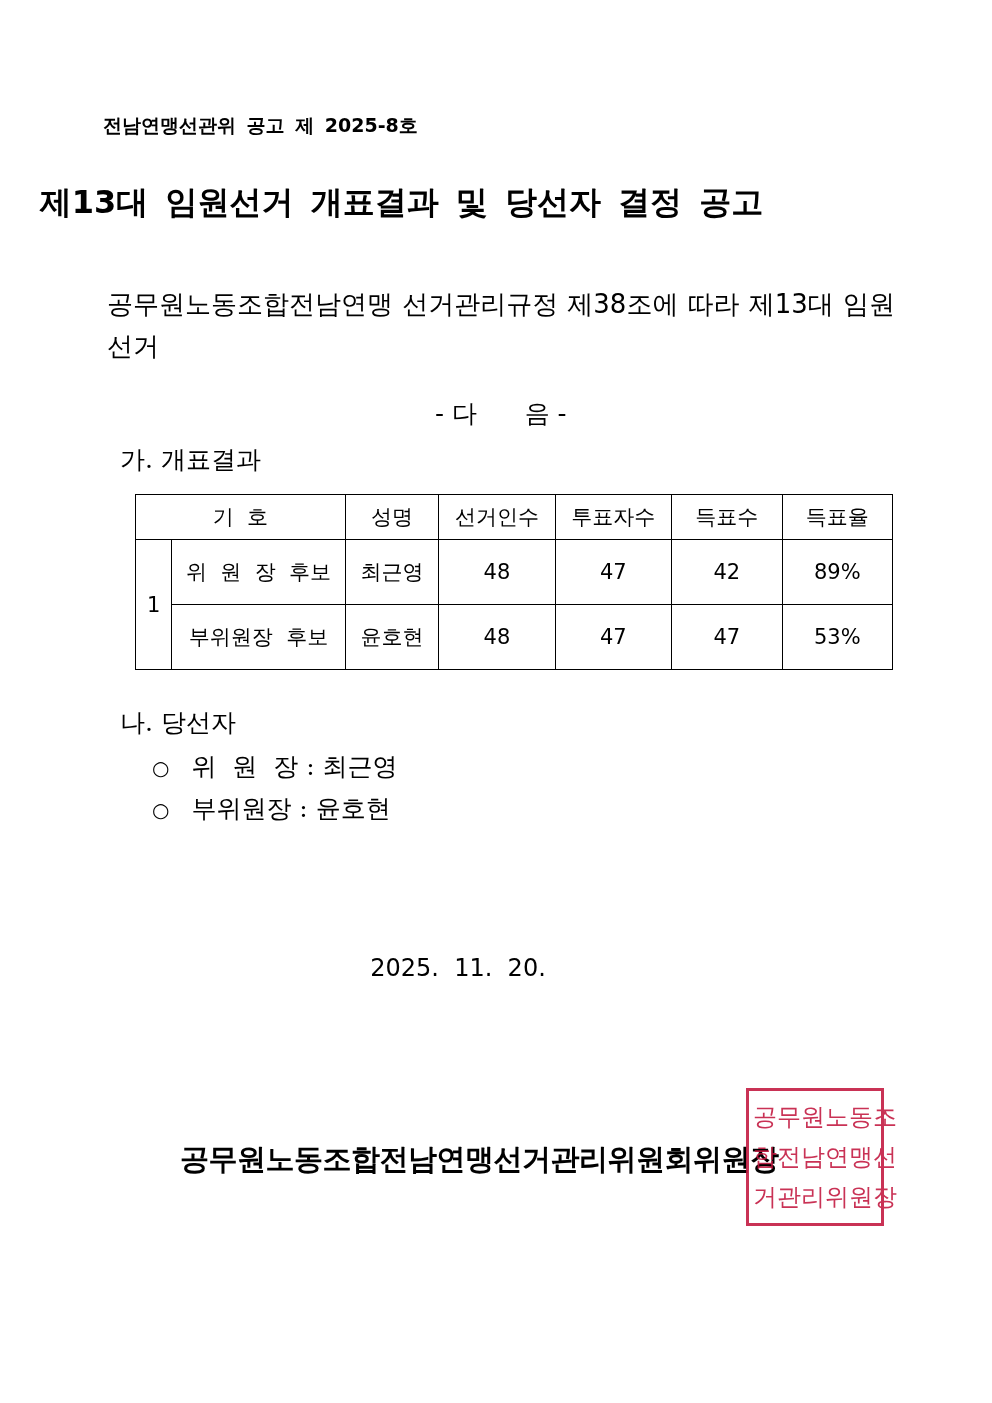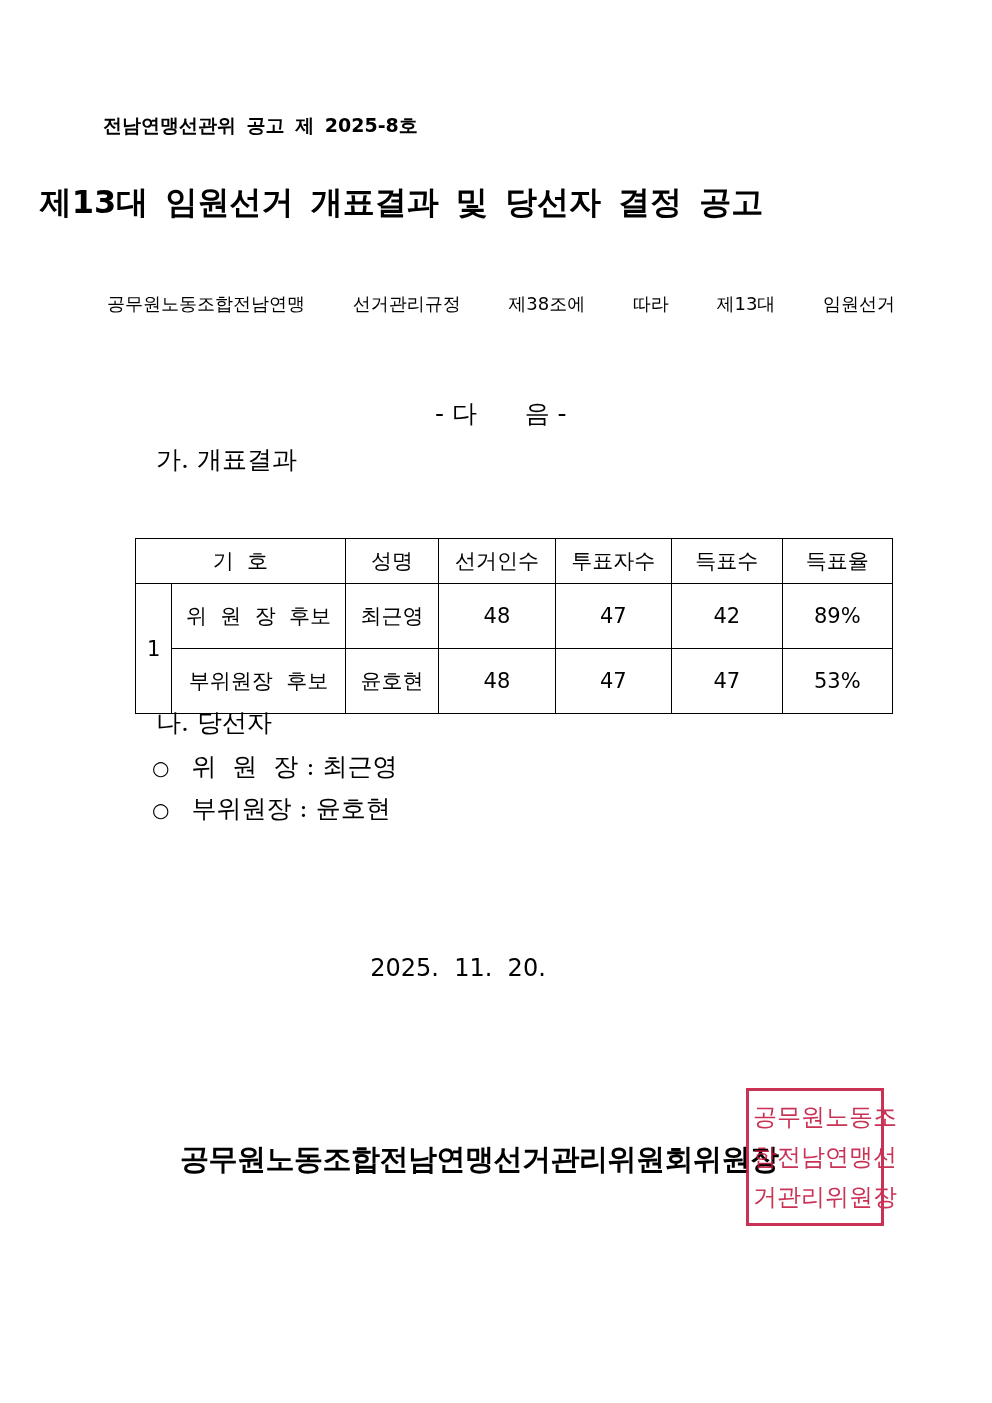--- a/index.html
+++ b/index.html
@@ -33,21 +33,21 @@
       font-size: 32px;
       font-weight: bold;
       word-spacing: 6px;
       letter-spacing: 0px;
     }
     .body-para {
       position: absolute;
       left: 95px;
       width: 800px;
       top: 283px;
-      font-size: 18px;
+      font-size: 26px;
       line-height: 42px;
       text-align: justify;
       text-align-last: left;
     }
     .body-para .line1 {
       display: block;
       text-align: justify;
       text-align-last: justify;
       padding-left: 12px;
     }
@@ -60,34 +60,32 @@
       top: 397px;
       font-size: 25px;
       white-space: pre;
       margin-left: 10px;
     }
     .section-label {
       position: absolute;
       left: 120px;
       font-family: "DejaVu Serif", "Liberation Serif", serif;
       font-size: 25px;
-      margin-left: 36px;
     }
     .section-a { top: 443px; }
     .section-b { top: 706px; }
 
     table.results {
       position: absolute;
       left: 135px;
       top: 494px;
       width: 758px;
       border-collapse: collapse;
       font-size: 21px;
       table-layout: fixed;
-      margin-top: 44px;
     }
     table.results td, table.results th {
       border: 1.5px solid #000;
       text-align: center;
       font-weight: normal;
       padding: 0;
     }
     table.results th { height: 44px; }
     table.results td { height: 64px; }
     .col-num { width: 36px; }

